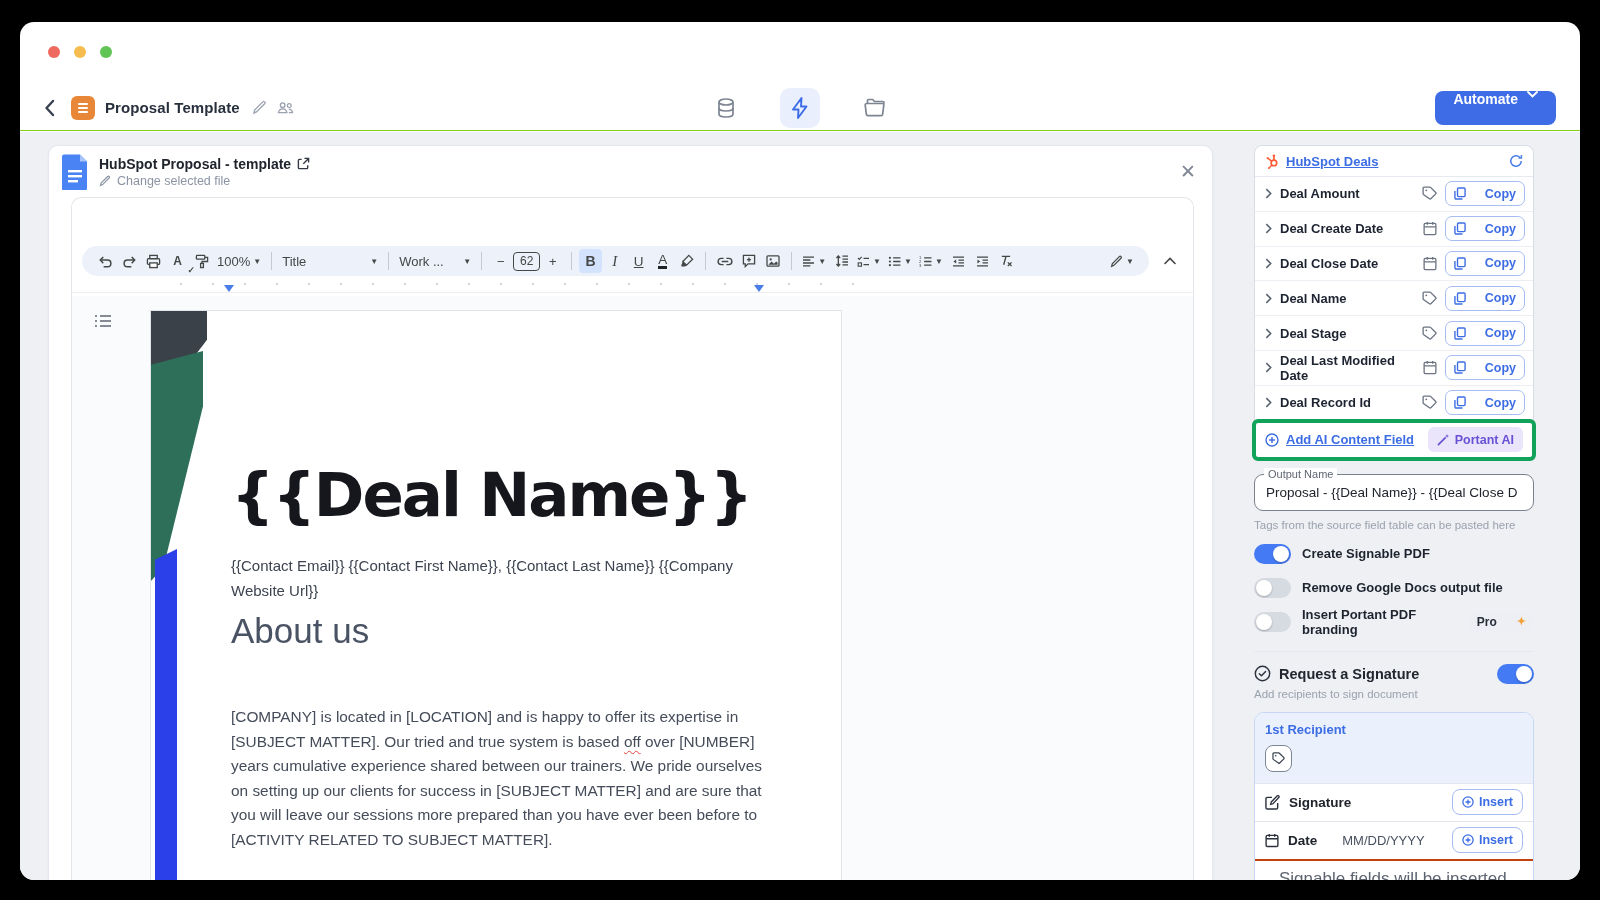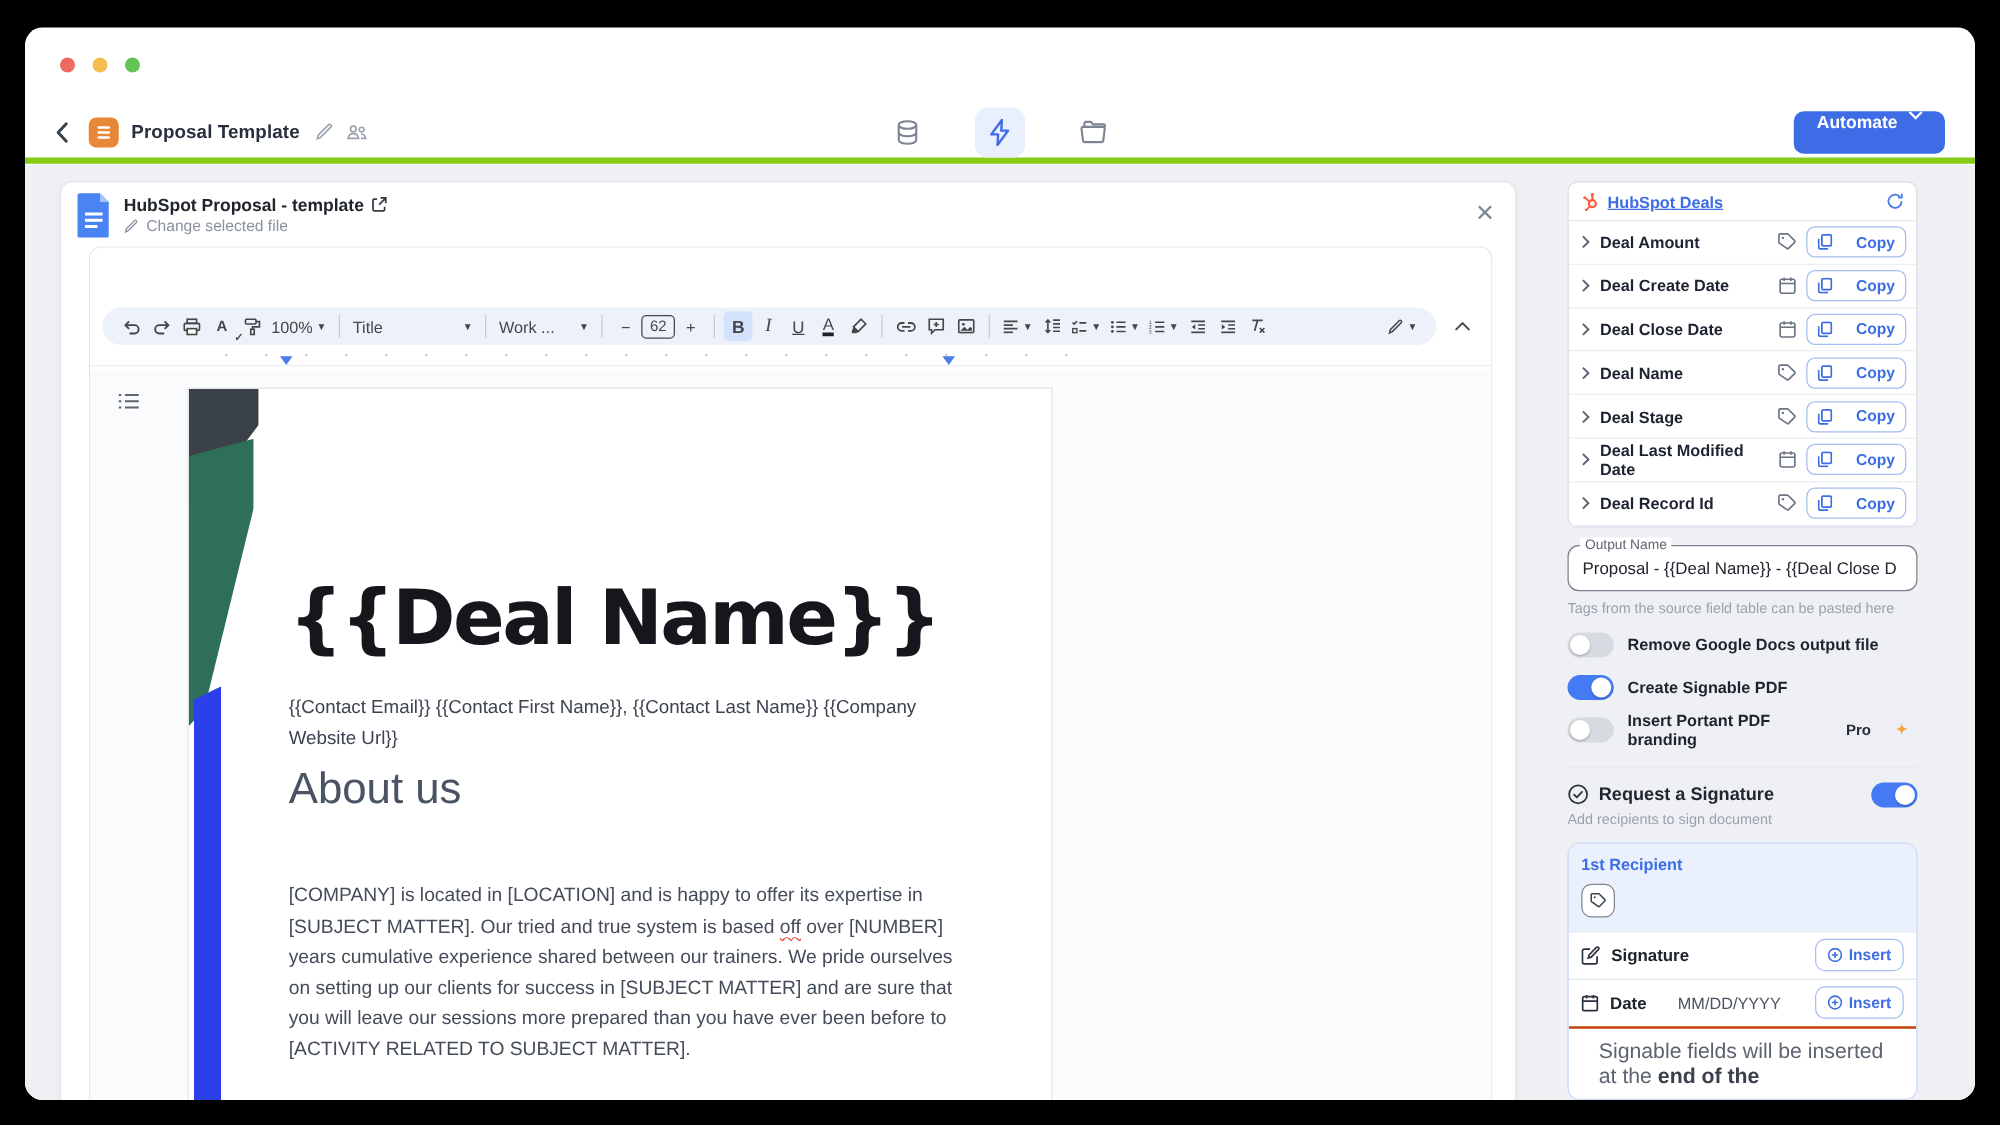--- a/index.html
+++ b/index.html
@@ -4,21 +4,21 @@
 <style>
   * { margin:0; padding:0; box-sizing:border-box; }
   html,body { width:1600px; height:900px; background:#000; font-family:"Liberation Sans",sans-serif; }
   .window { position:absolute; left:20px; top:22px; width:1560px; height:858px; background:#fff; border-radius:14px; overflow:hidden; }
 
   
   .traffic { position:absolute; left:28px; top:24px; display:flex; gap:14px; }
   .dot { width:12px; height:12px; border-radius:50%; }
 
   
-  .app-header { position:absolute; left:0; right:0; top:63px; height:46px; display:flex; align-items:center; padding:0 24px; border-bottom:5px solid #84cc16; background:#fff; }
+  .app-header { position:absolute; left:0; right:0; top:63px; height:46px; display:flex; align-items:center; padding:0 24px; border-bottom:1px solid #84cc16; background:#fff; }
   .back { color:#3a4250; font-size:20px; font-weight:bold; margin-right:16px; cursor:pointer; display:flex; }
   .tpl-icon { width:24px; height:24px; border-radius:6px; background:#e98739; display:flex; align-items:center; justify-content:center; margin-right:10px; }
   .tpl-icon .lines { width:10px; }
   .tpl-icon .lines i { display:block; height:2px; background:#fff; border-radius:1px; margin:2px 0; }
   .app-title { font-size:15px; font-weight:bold; color:#28303d; letter-spacing:.1px; }
   .title-icons { display:flex; gap:10px; margin-left:12px; color:#9aa2af; }
   .center-nav { position:absolute; left:50%; transform:translateX(-50%); display:flex; align-items:center; gap:34px; }
   .nav-pill { width:40px; height:40px; border-radius:10px; display:flex; align-items:center; justify-content:center; }
   .nav-pill.active { background:#e9effc; }
   .automate-btn { margin-left:auto; height:34px; background:#3d6ce6; color:#fff; border:none; border-radius:8px; font-family:inherit; font-size:14px; font-weight:bold; padding:0 18px; display:flex; gap:9px; cursor:pointer; }
@@ -635,42 +635,57 @@
               <button class="copy-btn">
                 <svg width="12" height="13" viewBox="0 0 13 14">
                   <rect x="3.8" y="1" width="8.2" height="9.4" rx="1.2" fill="none" stroke="#3c6de4" stroke-width="1.5"></rect>
                   <path d="M9.2 13H2.4A1.4 1.4 0 011 11.6V4.2" fill="none" stroke="#3c6de4" stroke-width="1.5"></path>
                 </svg>
                 <span>Copy</span>
               </button>
             </div>
           </div>
 
+        <div class="add-ai-row">
+          <span class="green-frame"></span>
+          <svg width="14" height="14" viewBox="0 0 15 15">
+              <circle cx="7.5" cy="7.5" r="6.4" fill="none" stroke="#3c6de4" stroke-width="1.5"></circle>
+              <path d="M7.5 4.4v6.2M4.4 7.5h6.2" stroke="#3c6de4" stroke-width="1.5"></path>
+            </svg>
+          <span class="ai-link">Add AI Content Field</span>
+          <span class="ai-badge">
+            <svg width="13" height="13" viewBox="0 0 14 14">
+                <path d="M1.5 12.5L8.8 5.2" stroke="#6a50d4" stroke-width="1.8" stroke-linecap="round"></path>
+                <path d="M10.8 1l.6 1.6L13 3.2l-1.6.6-.6 1.6-.6-1.6-1.6-.6 1.6-.6z" fill="#6a50d4"></path>
+              </svg>
+            <span>Portant AI</span>
+          </span>
+        </div>
       </div>
 
       <div class="output-field">
         <legend>Output Name</legend>
         <input type="text" value="Proposal - {{Deal Name}} - {{Deal Close D" style="">
       </div>
       <div class="helper">Tags from the source field table can be pasted here</div>
 
       <div class="toggles">
 
-      <div class="toggle-row">
+      <div class="toggle-row on">
             <span class="switch">
               <i></i>
             </span>
-            <span>Remove Google Docs output file</span>
-
-          </div>
-          <div class="toggle-row on">
+            <span>Create Signable PDF</span>
+
+          </div>
+          <div class="toggle-row">
             <span class="switch">
               <i></i>
             </span>
-            <span>Create Signable PDF</span>
+            <span>Remove Google Docs output file</span>
 
           </div>
           <div class="toggle-row">
             <span class="switch">
               <i></i>
             </span>
             <span>Insert Portant PDF branding</span>
             <span class="pro-badge">
               <span>Pro</span>
               <span class="spark">✦</span>

